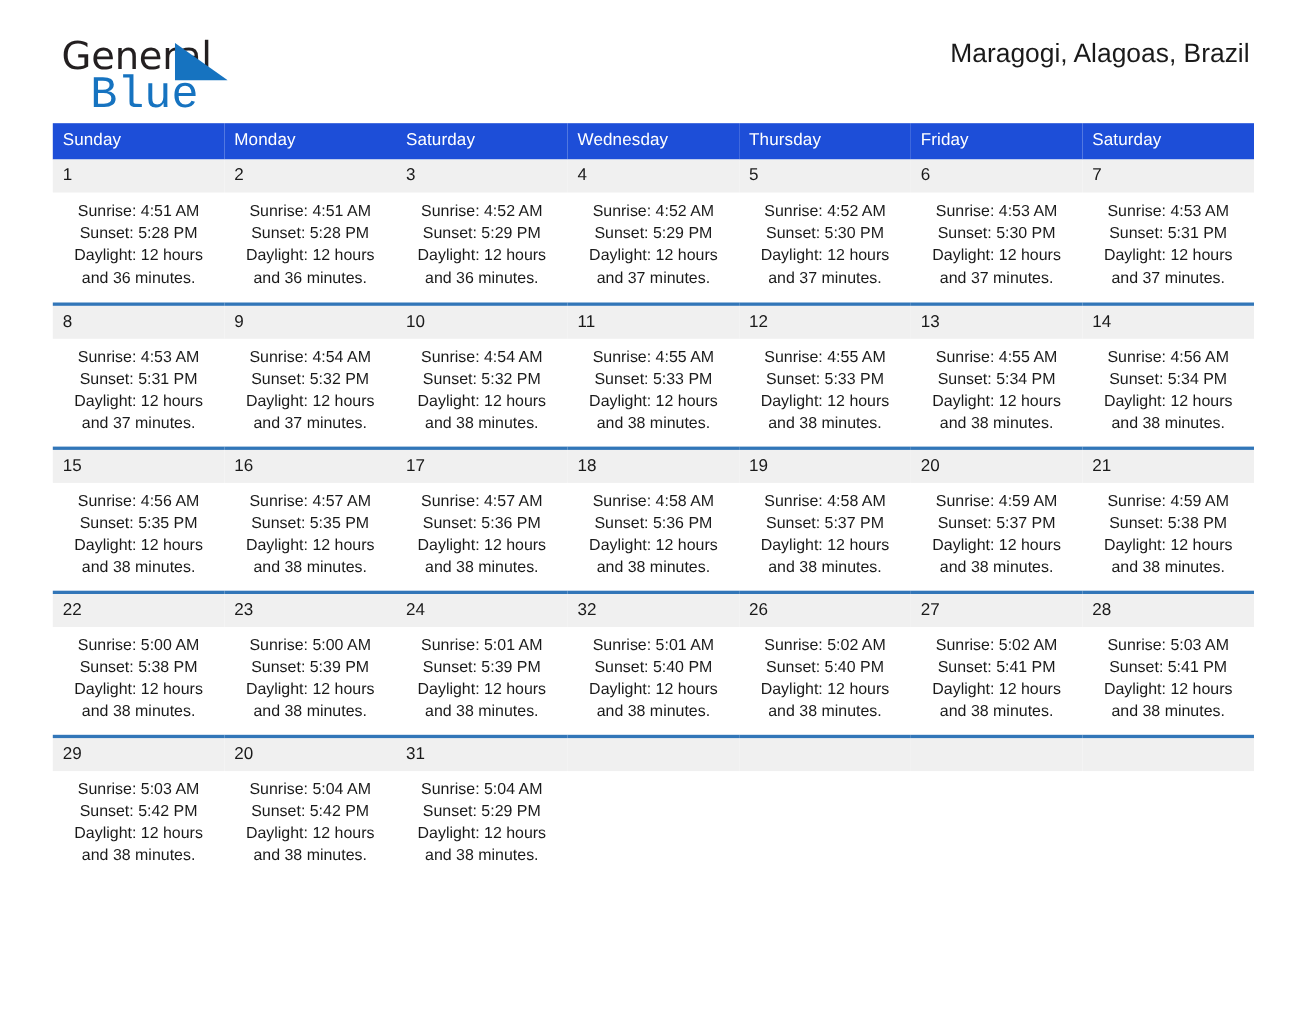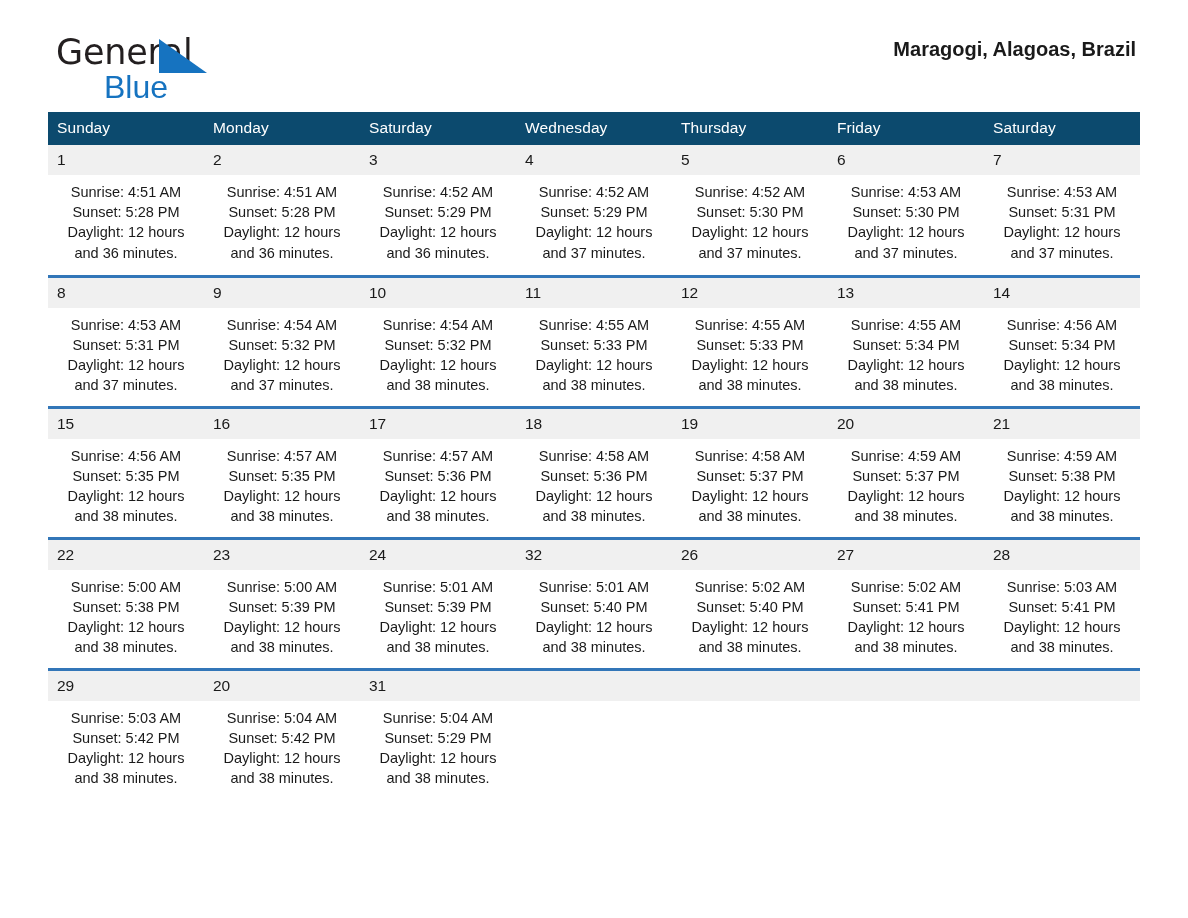--- a/index.html
+++ b/index.html
@@ -38,26 +38,26 @@
   }
   .brand-general {
     font-size: 35px;
     line-height: 36px;
     letter-spacing: -0.2px;
     color: #231f20;
     font-family: "DejaVu Sans", sans-serif;
     font-weight: 400;
   }
   .brand-blue {
-    font-size: 32px;
+    font-size: 41px;
     line-height: 34px;
     color: #1673c0;
-    font-family: Liberation Sans, sans-serif;
+    font-family: Liberation Mono, monospace;
     font-weight: 400;
-    margin-left: 48px;
+    margin-left: 26px;
     display: block;
   }
   .brand-flag {
     position: absolute;
     left: 103px;
     top: 5px;
     width: 48px;
     height: 36px;
   }
   .title-block {
@@ -65,37 +65,37 @@
     padding-right: 4px;
   }
   .cal-title {
     font-size: 41px;
     line-height: 50px;
     font-weight: 400;
     color: #1a1a1a;
     letter-spacing: 0px;
   }
   .cal-subtitle {
-    font-size: 20px;
+    font-size: 24px;
     line-height: 34px;
-    font-weight: 700;
+    font-weight: 400;
     color: #1a1a1a;
     margin-top: 4px;
   }
 
   
   .calendar {
     width: 1092px;
     border-collapse: collapse;
     table-layout: fixed;
   }
   .calendar col { width: 156px; }
 
   .weekday-row th {
-    background: #0c4a6e;
+    background: #1d4ed8;
     color: #ffffff;
     font-weight: 400;
     font-size: 15.5px;
     text-align: left;
     padding: 7px 0 8px 9px;
     height: 17px;
     vertical-align: middle;
     letter-spacing: 0.1px;
   }
 

